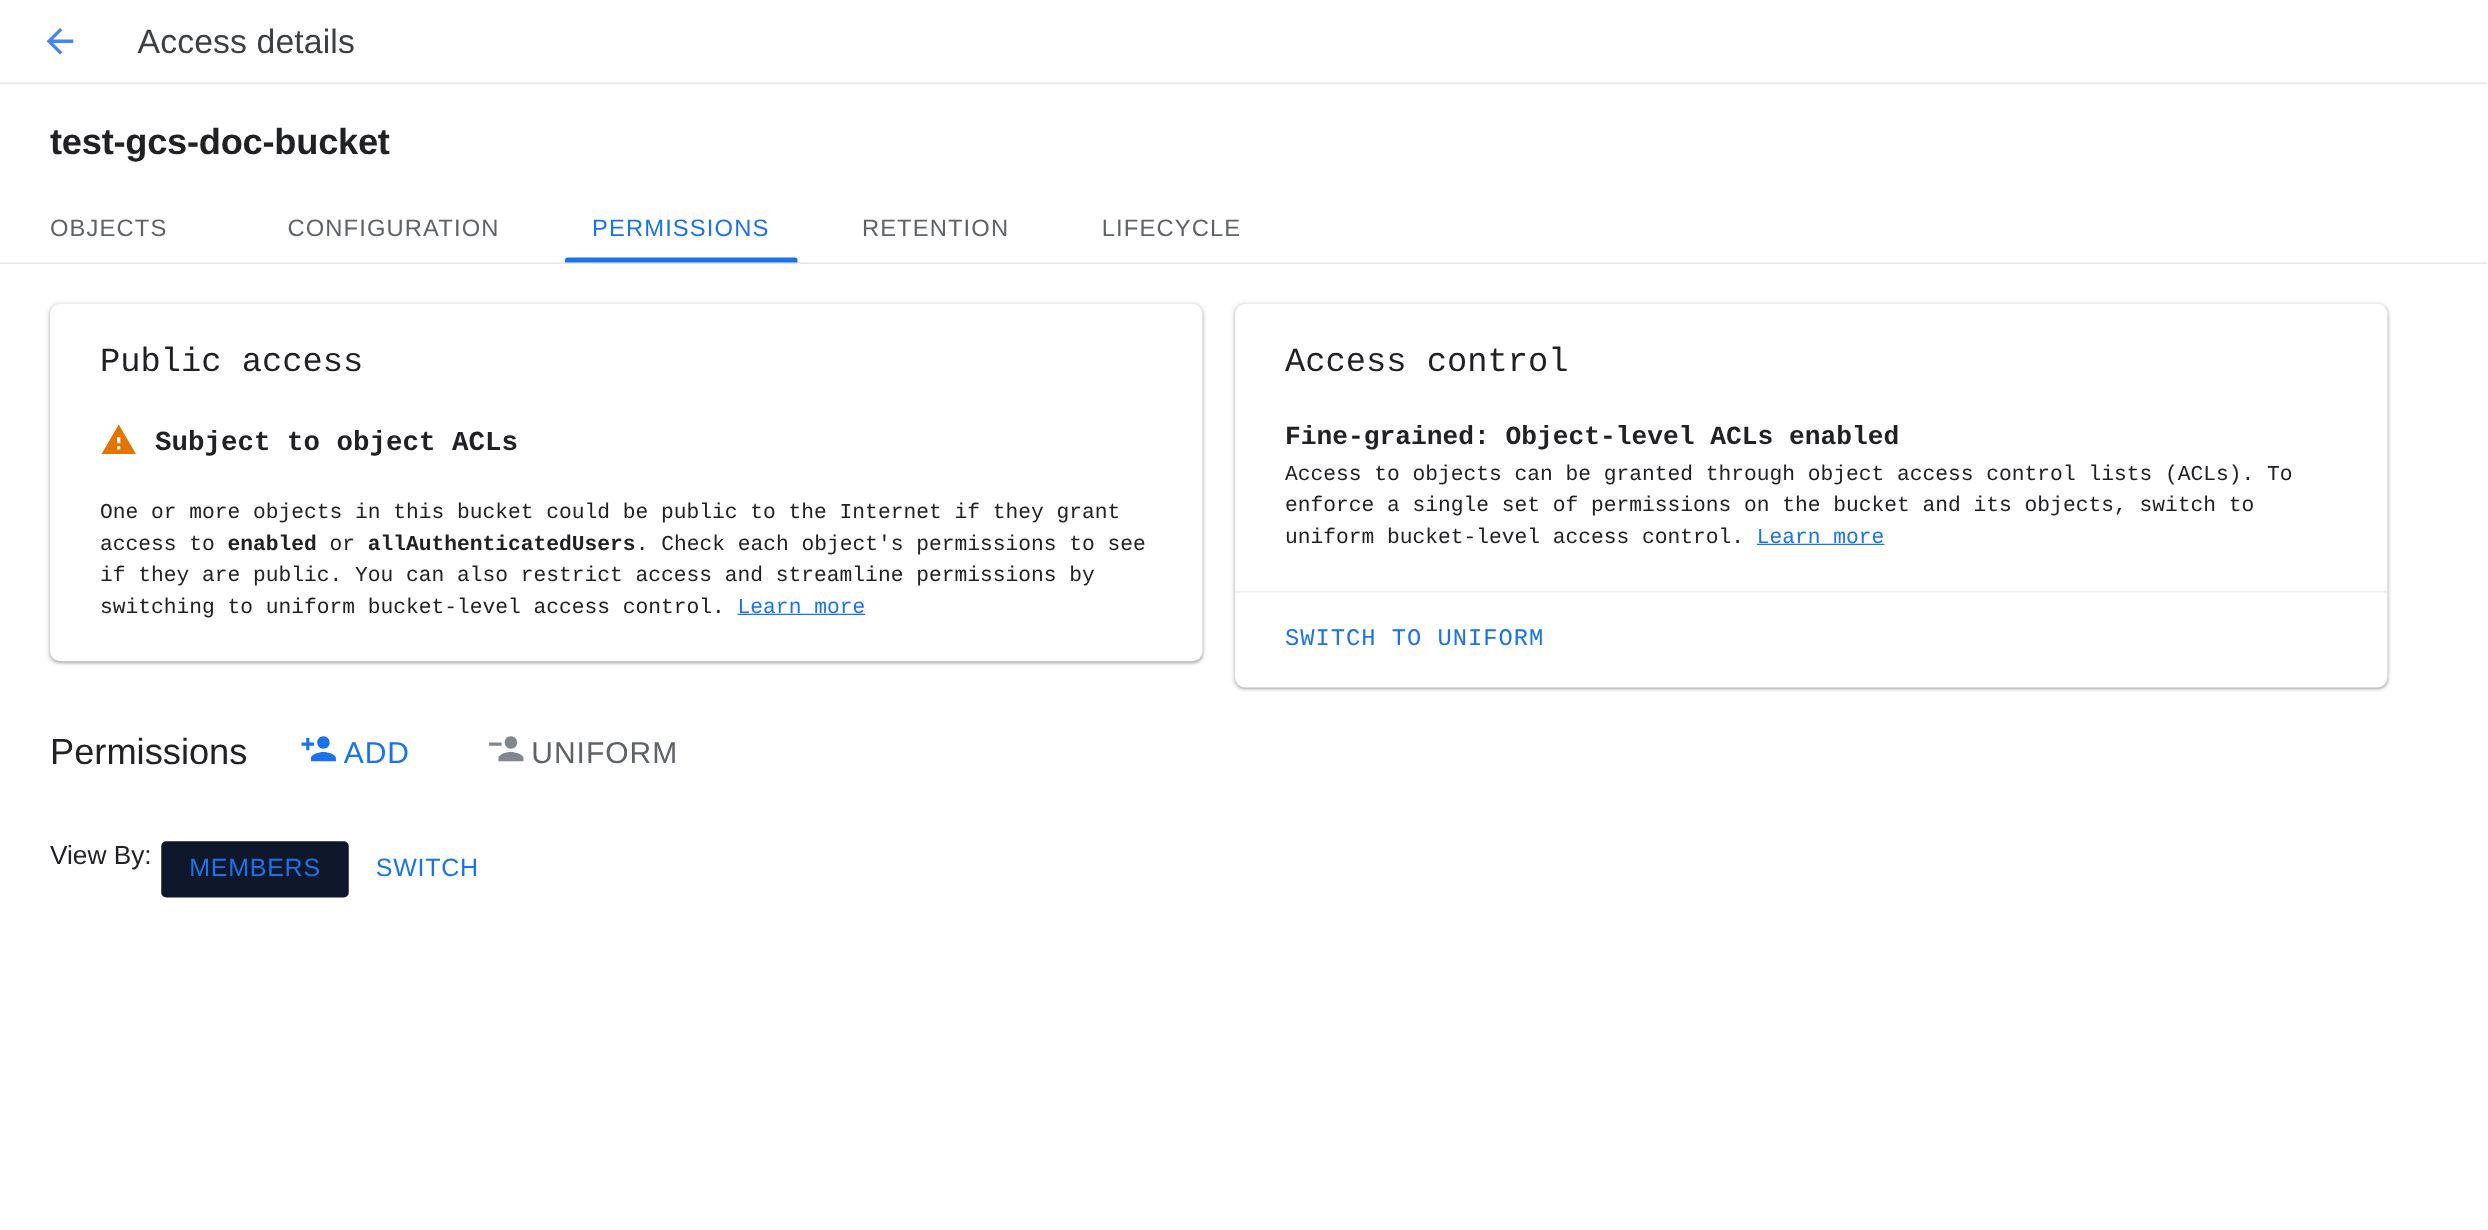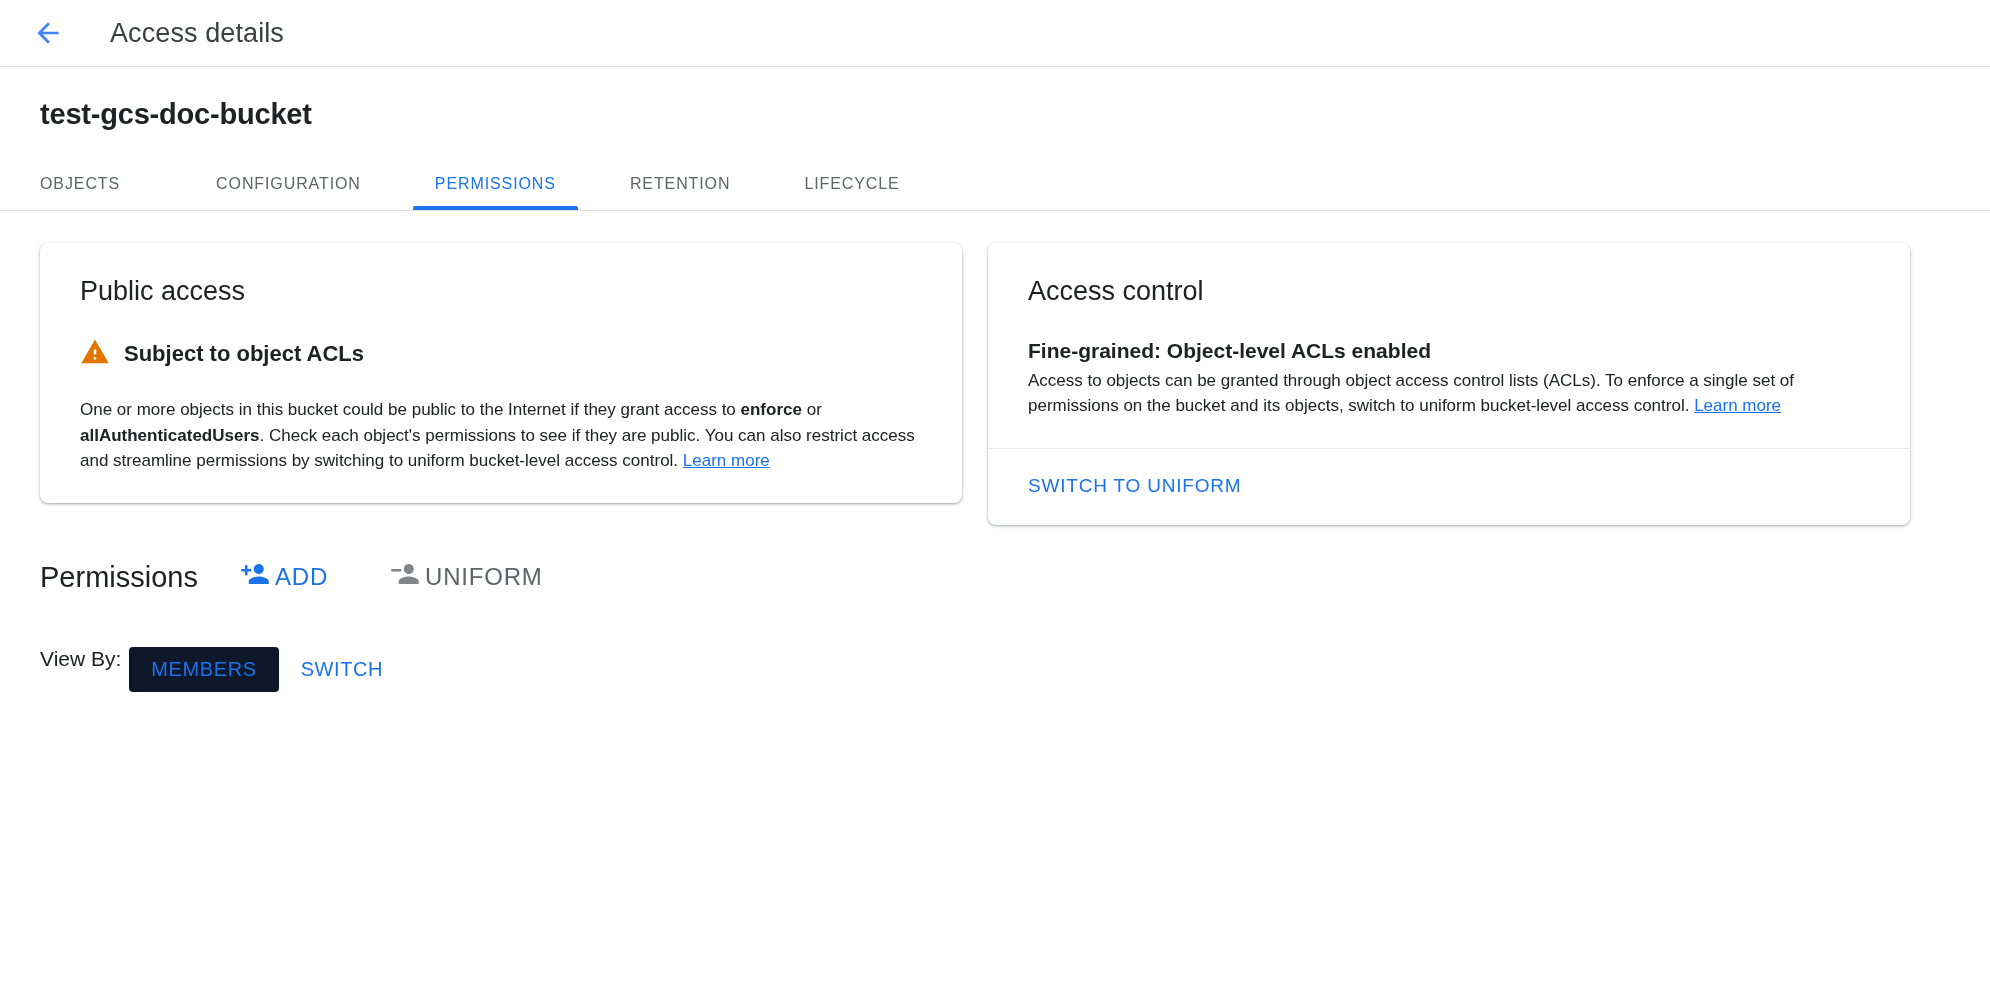--- a/index.html
+++ b/index.html
@@ -56,21 +56,21 @@
     align-items: flex-end;
     border-bottom: 1px solid #e0e0e0;
     padding-left: 40px;
     height: 52px;
   }
   .tab {
     position: relative;
     height: 52px;
     display: flex;
     align-items: center;
-    font-size: 16px;
+    font-size: 19px;
     font-weight: 500;
     letter-spacing: .9px;
     color: #5f6368;
     cursor: pointer;
     padding: 0 22px;
     margin-right: 30px;
     white-space: nowrap;
   }
   .tab:first-child { padding-left: 0; margin-right: 52px; }
   .tab.active { color: #1a73e8; }
@@ -82,20 +82,21 @@
     background: #1a73e8;
     border-radius: 2px 2px 0 0;
   }
 
   
   .cards-row {
     display: flex;
     gap: 26px;
     padding: 32px 80px 0 40px;
     align-items: flex-start;
+    font-family: Liberation Mono, monospace;
   }
   .card {
     background: #fff;
     border-radius: 8px;
     box-shadow: 0 1px 2px 0 rgba(60,64,67,.3), 0 1px 3px 1px rgba(60,64,67,.15);
     flex: 1 1 0;
     min-width: 0;
   }
   .card-body { padding: 32px 40px 30px 40px; }
   .card-title {
@@ -261,21 +262,21 @@
         <span class="warn-icon">
           <svg width="30" height="30" viewBox="0 0 24 24" aria-hidden="true">
             <path d="M1 21h22L12 2 1 21z" fill="#e37400"></path>
             <path d="M13 18h-2v-2h2v2zm0-4h-2v-4h2v4z" fill="#ffffff"></path>
           </svg>
         </span>
         <span class="status-text">Subject to object ACLs</span>
       </div>
 
       <div class="card-para">
-        <span>One or more objects in this bucket could be public to the Internet if they grant access to </span><b>enforce</b><span> or </span><b>allAuthenticatedUsers</b><span>. Check each object's permissions to see if they are public. You can also restrict access and streamline permissions by switching to uniform bucket-level access control. </span><span class="link">Learn more</span>
+        <span>One or more objects in this bucket could be public to the Internet if they grant access to </span><b>enabled</b><span> or </span><b>allAuthenticatedUsers</b><span>. Check each object's permissions to see if they are public. You can also restrict access and streamline permissions by switching to uniform bucket-level access control. </span><span class="link">Learn more</span>
       </div>
     </div>
   </div>
 
   <div class="card">
     <div class="card-body">
       <div class="card-title">Access control</div>
       <div class="subhead">Fine-grained: Object-level ACLs enabled</div>
       <div class="card-para">
         <span>Access to objects can be granted through object access control lists (ACLs). To enforce a single set of permissions on the bucket and its objects, switch to uniform bucket-level access control. </span><span class="link">Learn more</span>

